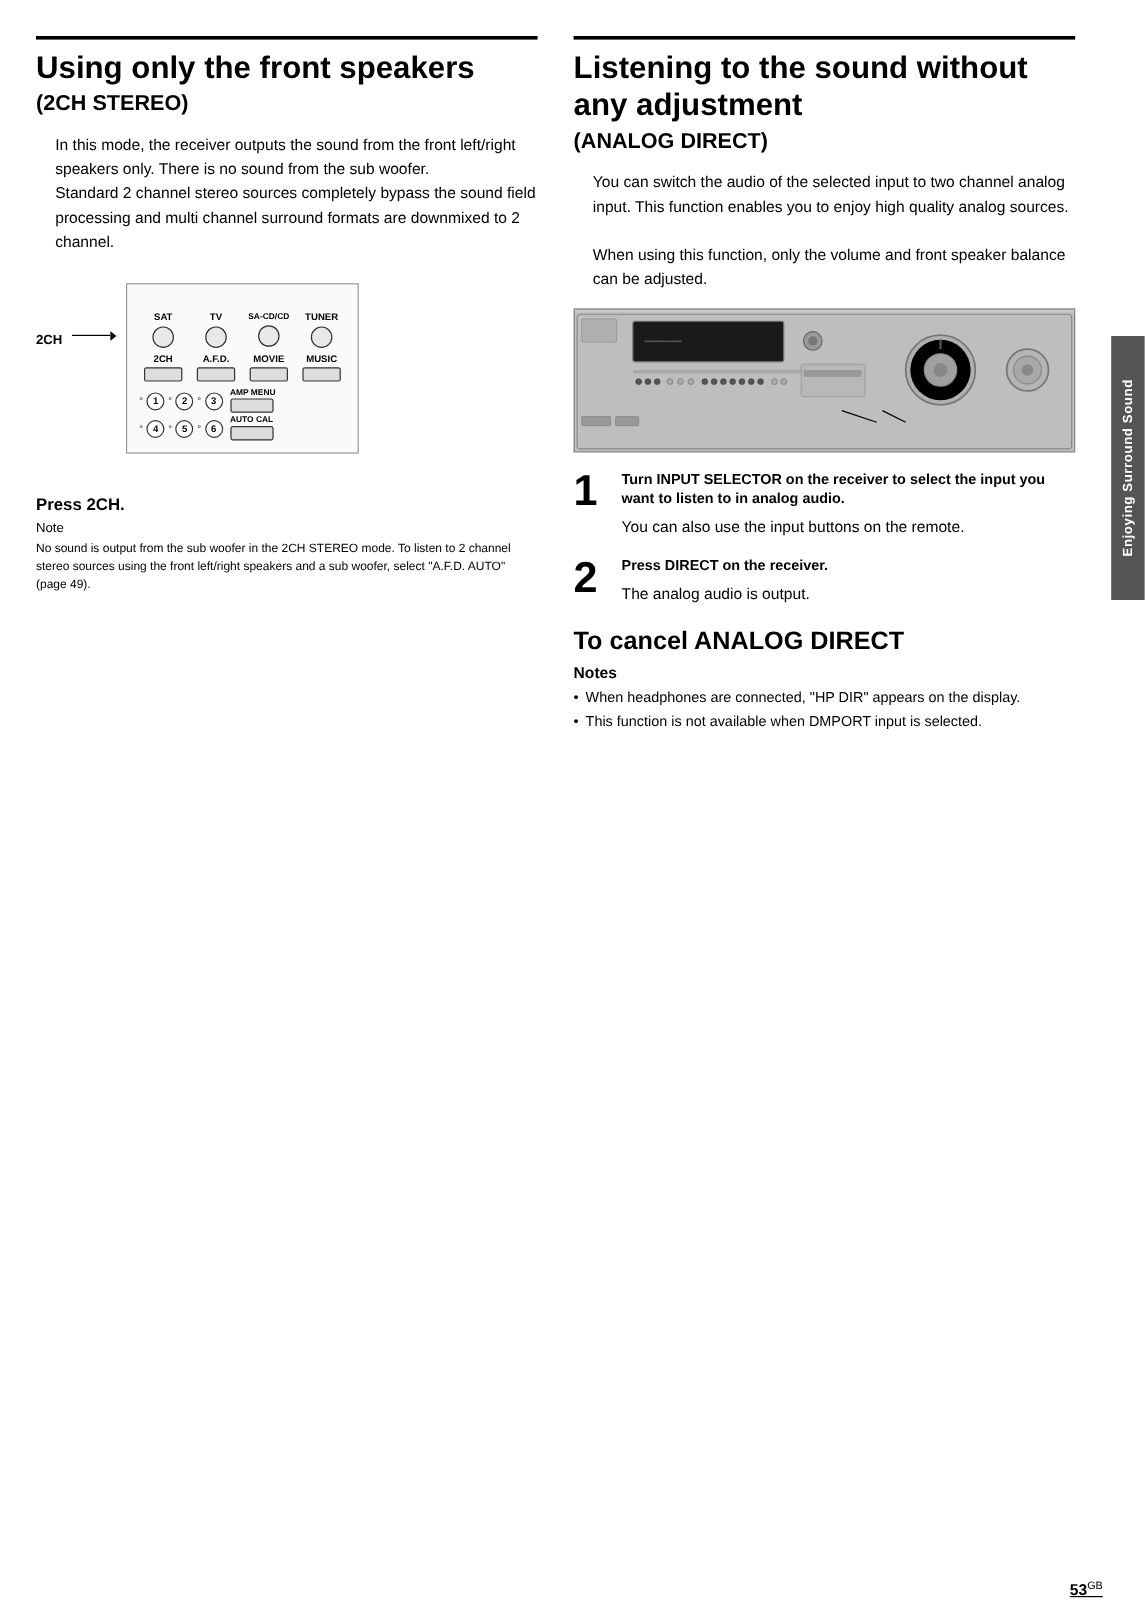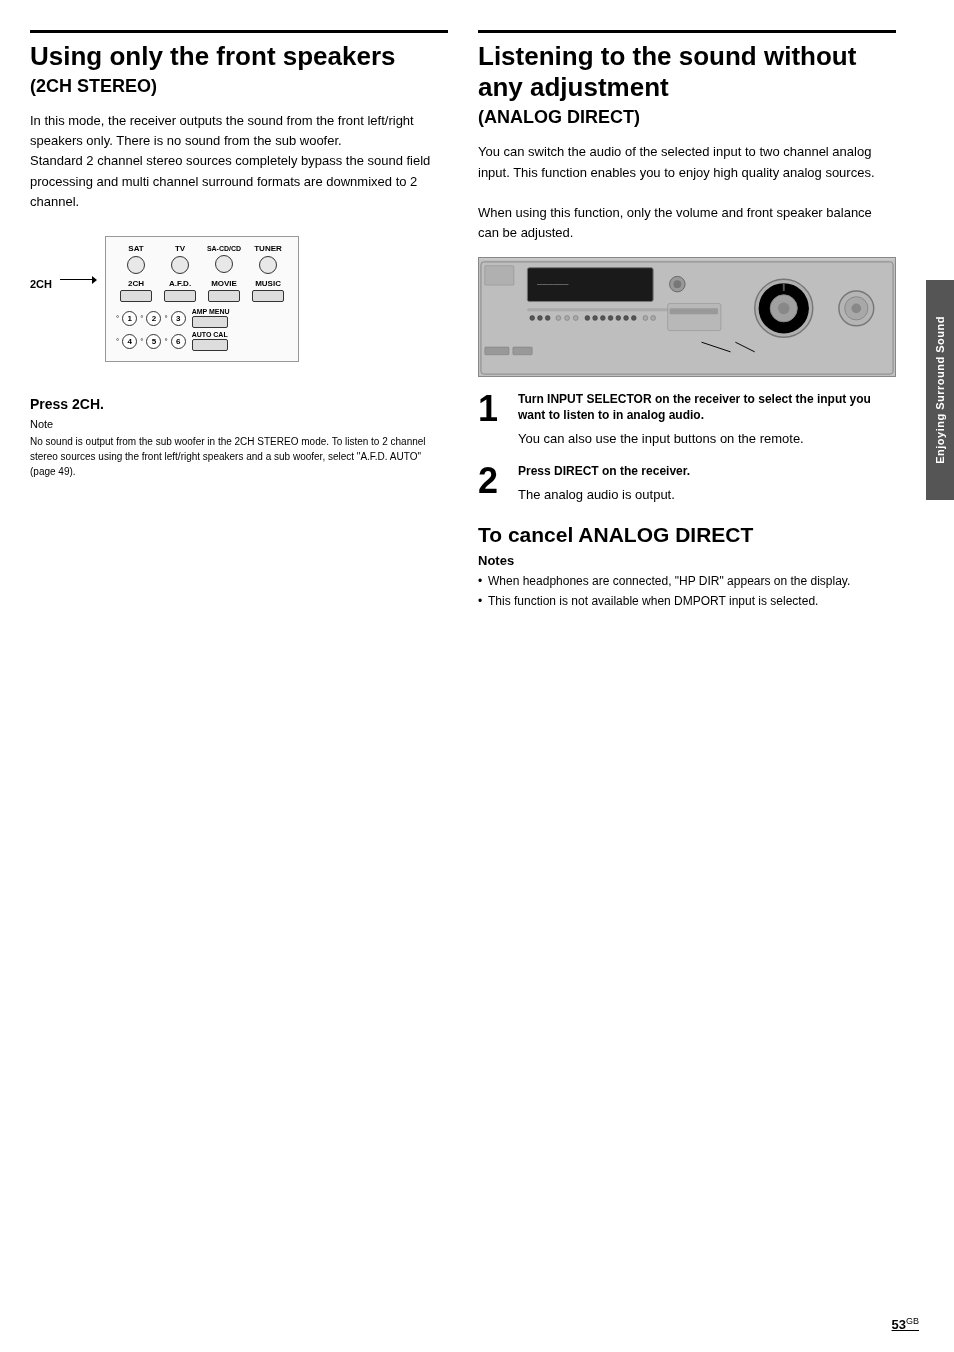--- a/index.html
+++ b/index.html
@@ -76,20 +76,21 @@
     .section-subtitle {
       font-size: 18px;
       font-weight: bold;
       margin-bottom: 14px;
     }
 
     .section-body {
       font-size: 13px;
       line-height: 1.55;
       margin-bottom: 12px;
+      margin-left: 16px;
     }
 
     
     .press-heading {
       font-size: 14px;
       font-weight: bold;
       margin: 16px 0 6px 0;
     }
 
     .note-heading {
@@ -184,21 +185,21 @@
     }
 
     .page-number sup {
       font-size: 9px;
       font-weight: normal;
     }
 
     
     .remote-box {
       border: 1px solid #999;
-      padding: 8px 10px 10px 10px;
+      padding: 24px 10px 10px 10px;
       display: inline-block;
       margin: 12px 0 16px 0;
       background: #fafafa;
     }
 
     .r-row1 {
       display: flex;
       gap: 4px;
       justify-content: center;
     }

